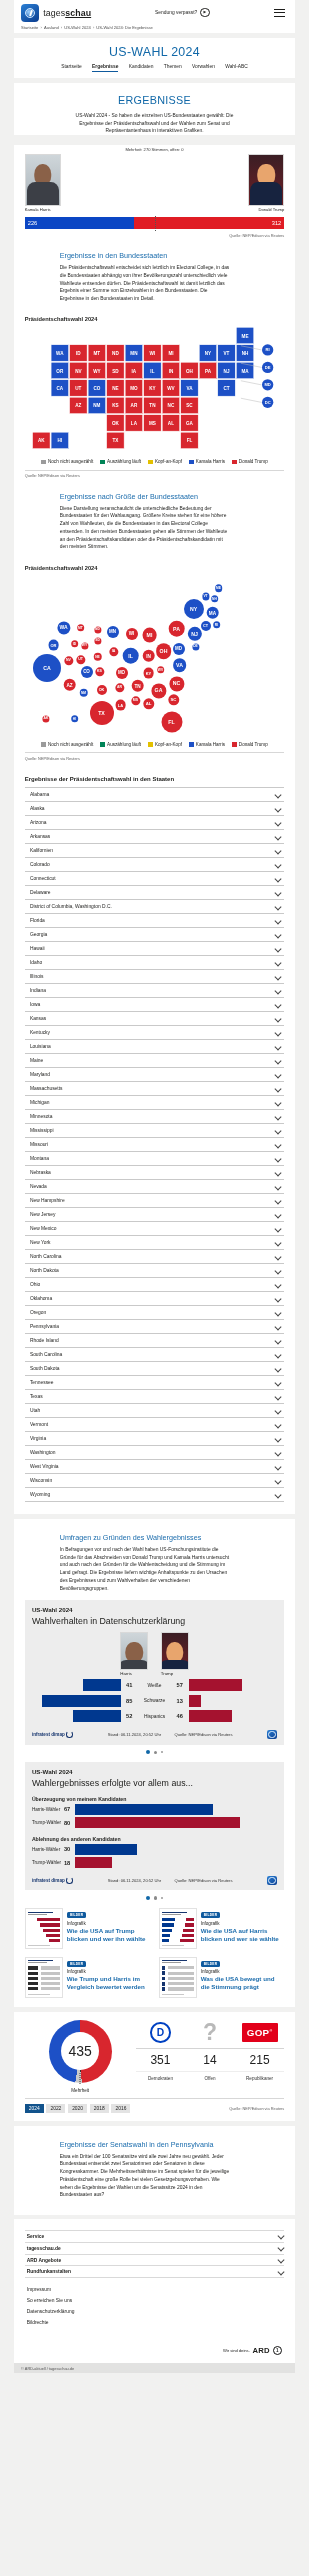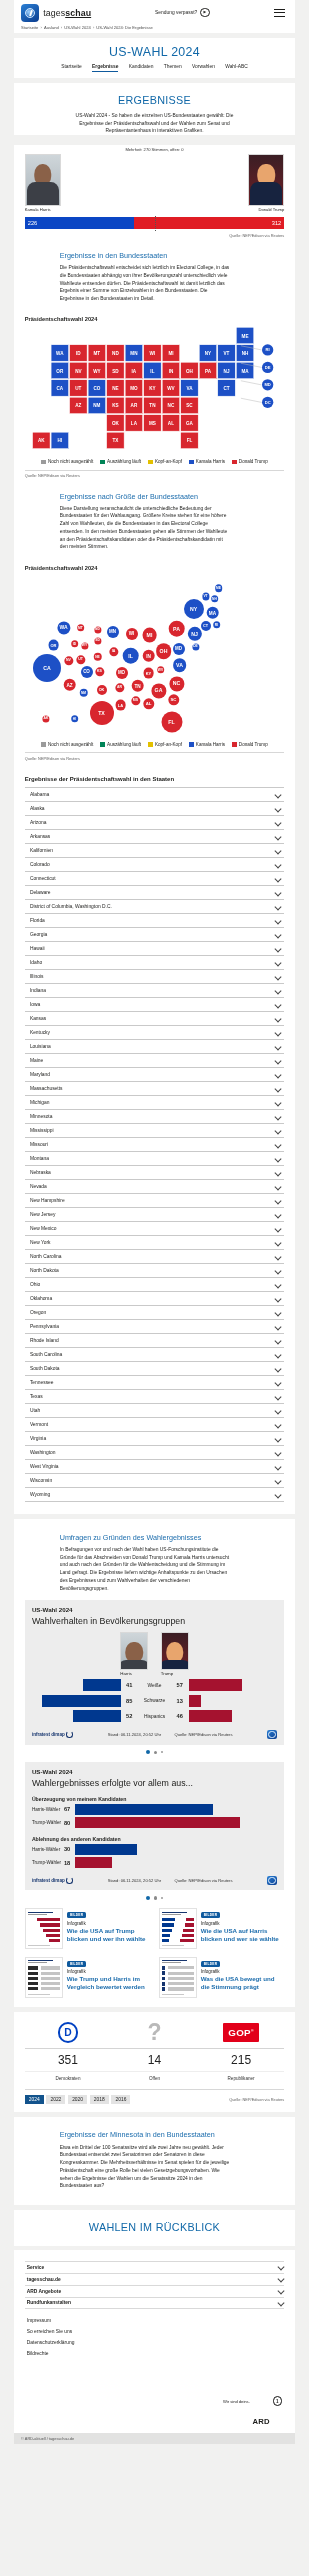--- a/index.html
+++ b/index.html
@@ -132,21 +132,21 @@
   .chip{font-size:4.9px;padding:2.1px 4.1px;background:#e3e3e3;color:#222;cursor:pointer;}
   .chip.active{background:#12538c;color:#fff;}
   
   .f-acc{margin-top:10.3px;border-bottom:0.5px solid #d9d9d9;}
   .f-row{display:flex;align-items:center;justify-content:space-between;height:10.8px;border-top:0.5px solid #d9d9d9;padding:0 2.1px;cursor:pointer;}
   .f-row .lbl{font-size:4.9px;font-weight:bold;}
   .f-links{margin:5.2px 0 0;}
   .f-link{font-size:4.9px;padding:3.1px 2.1px;cursor:pointer;}
   .brand{display:flex;justify-content:flex-end;align-items:center;gap:2.6px;padding:17.5px 2.1px 7.2px;}
   .brand .claim{font-size:4.1px;color:#222;}
-  .brand .ard{font-size:7.7px;font-weight:bold;letter-spacing:0.3px;margin-top:40px;}
+  .brand .ard{font-size:7.7px;font-weight:bold;letter-spacing:0.3px;}
   .brand .one{width:7.7px;height:7.7px;border:1px solid #111;border-radius:50%;font-size:4.6px;font-weight:bold;display:flex;align-items:center;justify-content:center;}
   .copy{background:#e2e2e1;height:10.3px;display:flex;align-items:center;padding:0 6.7px;font-size:3.9px;color:#555;}
 </style>
 </head>
 <body>
 
 <div class="col">
 
   <div class="box">
     <div class="hdr">
@@ -743,21 +743,21 @@
         </div>
       </div>
   </div>
 
   <div class="box pad">
     <h3 class="subhead">Umfragen zu Gründen des Wahlergebnisses</h3>
     <p class="body-text">In Befragungen vor und nach der Wahl haben US-Forschungsinstitute die Gründe für das Abschneiden von Donald Trump und Kamala Harris untersucht und auch nach den Gründen für die Wahlentscheidung und die Stimmung im Land gefragt. Die Ergebnisse liefern wichtige Anhaltspunkte zu den Ursachen des Ergebnisses und zum Wahlverhalten der verschiedenen Bevölkerungsgruppen.</p>
 
     <div class="card">
       <div class="kick">US-Wahl 2024</div>
-      <div class="big">Wahlverhalten in Bevölkerungsgruppen</div>
+      <div class="big">Wahlverhalten in Datenschutzerklärung</div>
       <div class="card-photos">
         <div class="cp">
           <div class="photo harris">
               <div class="head"></div>
               <div class="torso"></div>
             </div>
           <div class="nm">Harris</div>
         </div>
         <div class="cp">
           <div class="photo trump">
@@ -988,20 +988,27 @@
             </div>
             <div class="ftr"></div>
           </div>
           <div class="tinfo"><span class="badge">BILDER</span><div class="kicker">Infografik</div><div class="t-title">Was die USA bewegt und die Stimmung prägt</div></div>
         </div>
       </div>
   </div>
 
   <div class="box pad">
     <div class="house">
+      <div class="donut-wrap">
+        <div class="donut" id="donut" style="background: conic-gradient(rgb(216, 38, 46) 0deg, rgb(216, 38, 46) 177.931deg, rgb(201, 201, 201) 177.931deg, rgb(201, 201, 201) 189.517deg, rgb(29, 80, 198) 189.517deg, rgb(29, 80, 198) 360deg);">
+          <div class="mtick"></div>
+          <div class="hole">435</div>
+        </div>
+        <div class="maj-lab">Mehrheit</div>
+      </div>
       <div class="hcols" id="houseCols">
           <div class="hcol">
             <div class="hicon">
               <div class="dem-logo">D</div>
             </div>
             <div class="hnum">351</div>
             <div class="hlab">Demokraten</div>
           </div>
           <div class="hcol">
             <div class="hicon">
@@ -1027,27 +1034,24 @@
           <span class="chip">2020</span>
           <span class="chip">2018</span>
           <span class="chip">2016</span>
         </div>
       <div class="source">Quelle: NEP/Edison via Reuters</div>
     </div>
   </div>
 
 
   <div class="box pad" style="padding-bottom:7.2px;">
-    <h3 class="subhead">Ergebnisse der Minnesota in den Bundesstaaten</h3>
+    <h3 class="subhead">Ergebnisse der Senatswahl in den Pennsylvania</h3>
     <p class="body-text" style="padding-bottom:6.2px;">Etwa ein Drittel der 100 Senatssitze wird alle zwei Jahre neu gewählt. Jeder Bundesstaat entsendet zwei Senatorinnen oder Senatoren in diese Kongresskammer. Die Mehrheitsverhältnisse im Senat spielen für die jeweilige Präsidentschaft eine große Rolle bei vielen Gesetzgebungsvorhaben. Wie sehen die Ergebnisse der Wahlen um die Senatssitze 2024 in den Bundesstaaten aus?</p>
   </div>
 
-  <div class="box">
-    <h2 class="caps" style="padding-bottom:12.4px">WAHLEN IM RÜCKBLICK</h2>
-  </div>
 
   <div class="box" style="margin-bottom:0;">
     <div class="pad">
       <div class="f-acc" id="footAcc">
           <div class="f-row">
             <span class="lbl">Service</span>
             <span class="chev"></span>
           </div>
           <div class="f-row">
             <span class="lbl">tagesschau.de</span>

